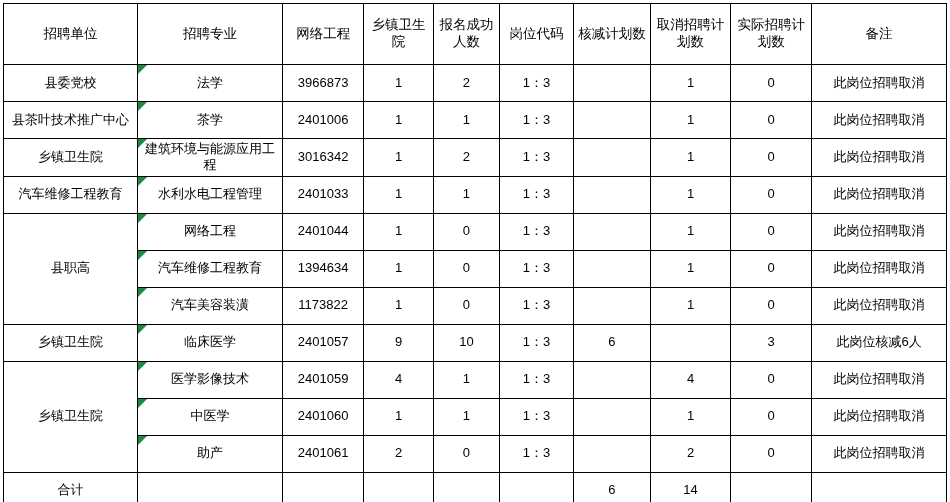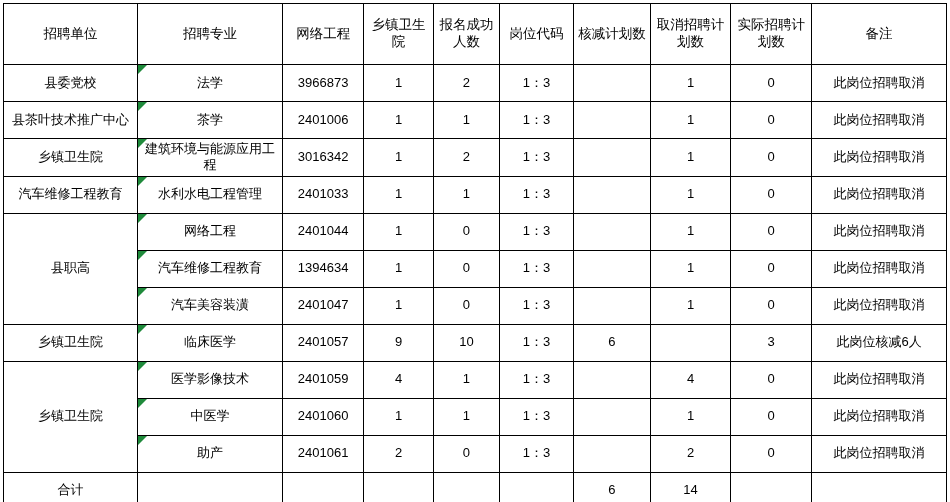--- a/index.html
+++ b/index.html
@@ -165,21 +165,21 @@
           <td>1</td>
           <td>0</td>
           <td>1：3</td>
           <td></td>
           <td>1</td>
           <td>0</td>
           <td>此岗位招聘取消</td>
         </tr>
         <tr>
           <td class="mark two-line">汽车美容装潢</td>
-          <td>2401047</td>
+          <td>1173822</td>
           <td>1</td>
           <td>0</td>
           <td>1：3</td>
           <td></td>
           <td>1</td>
           <td>0</td>
           <td>此岗位招聘取消</td>
         </tr>
         <tr>
           <td class="two-line">乡镇卫生院</td>

